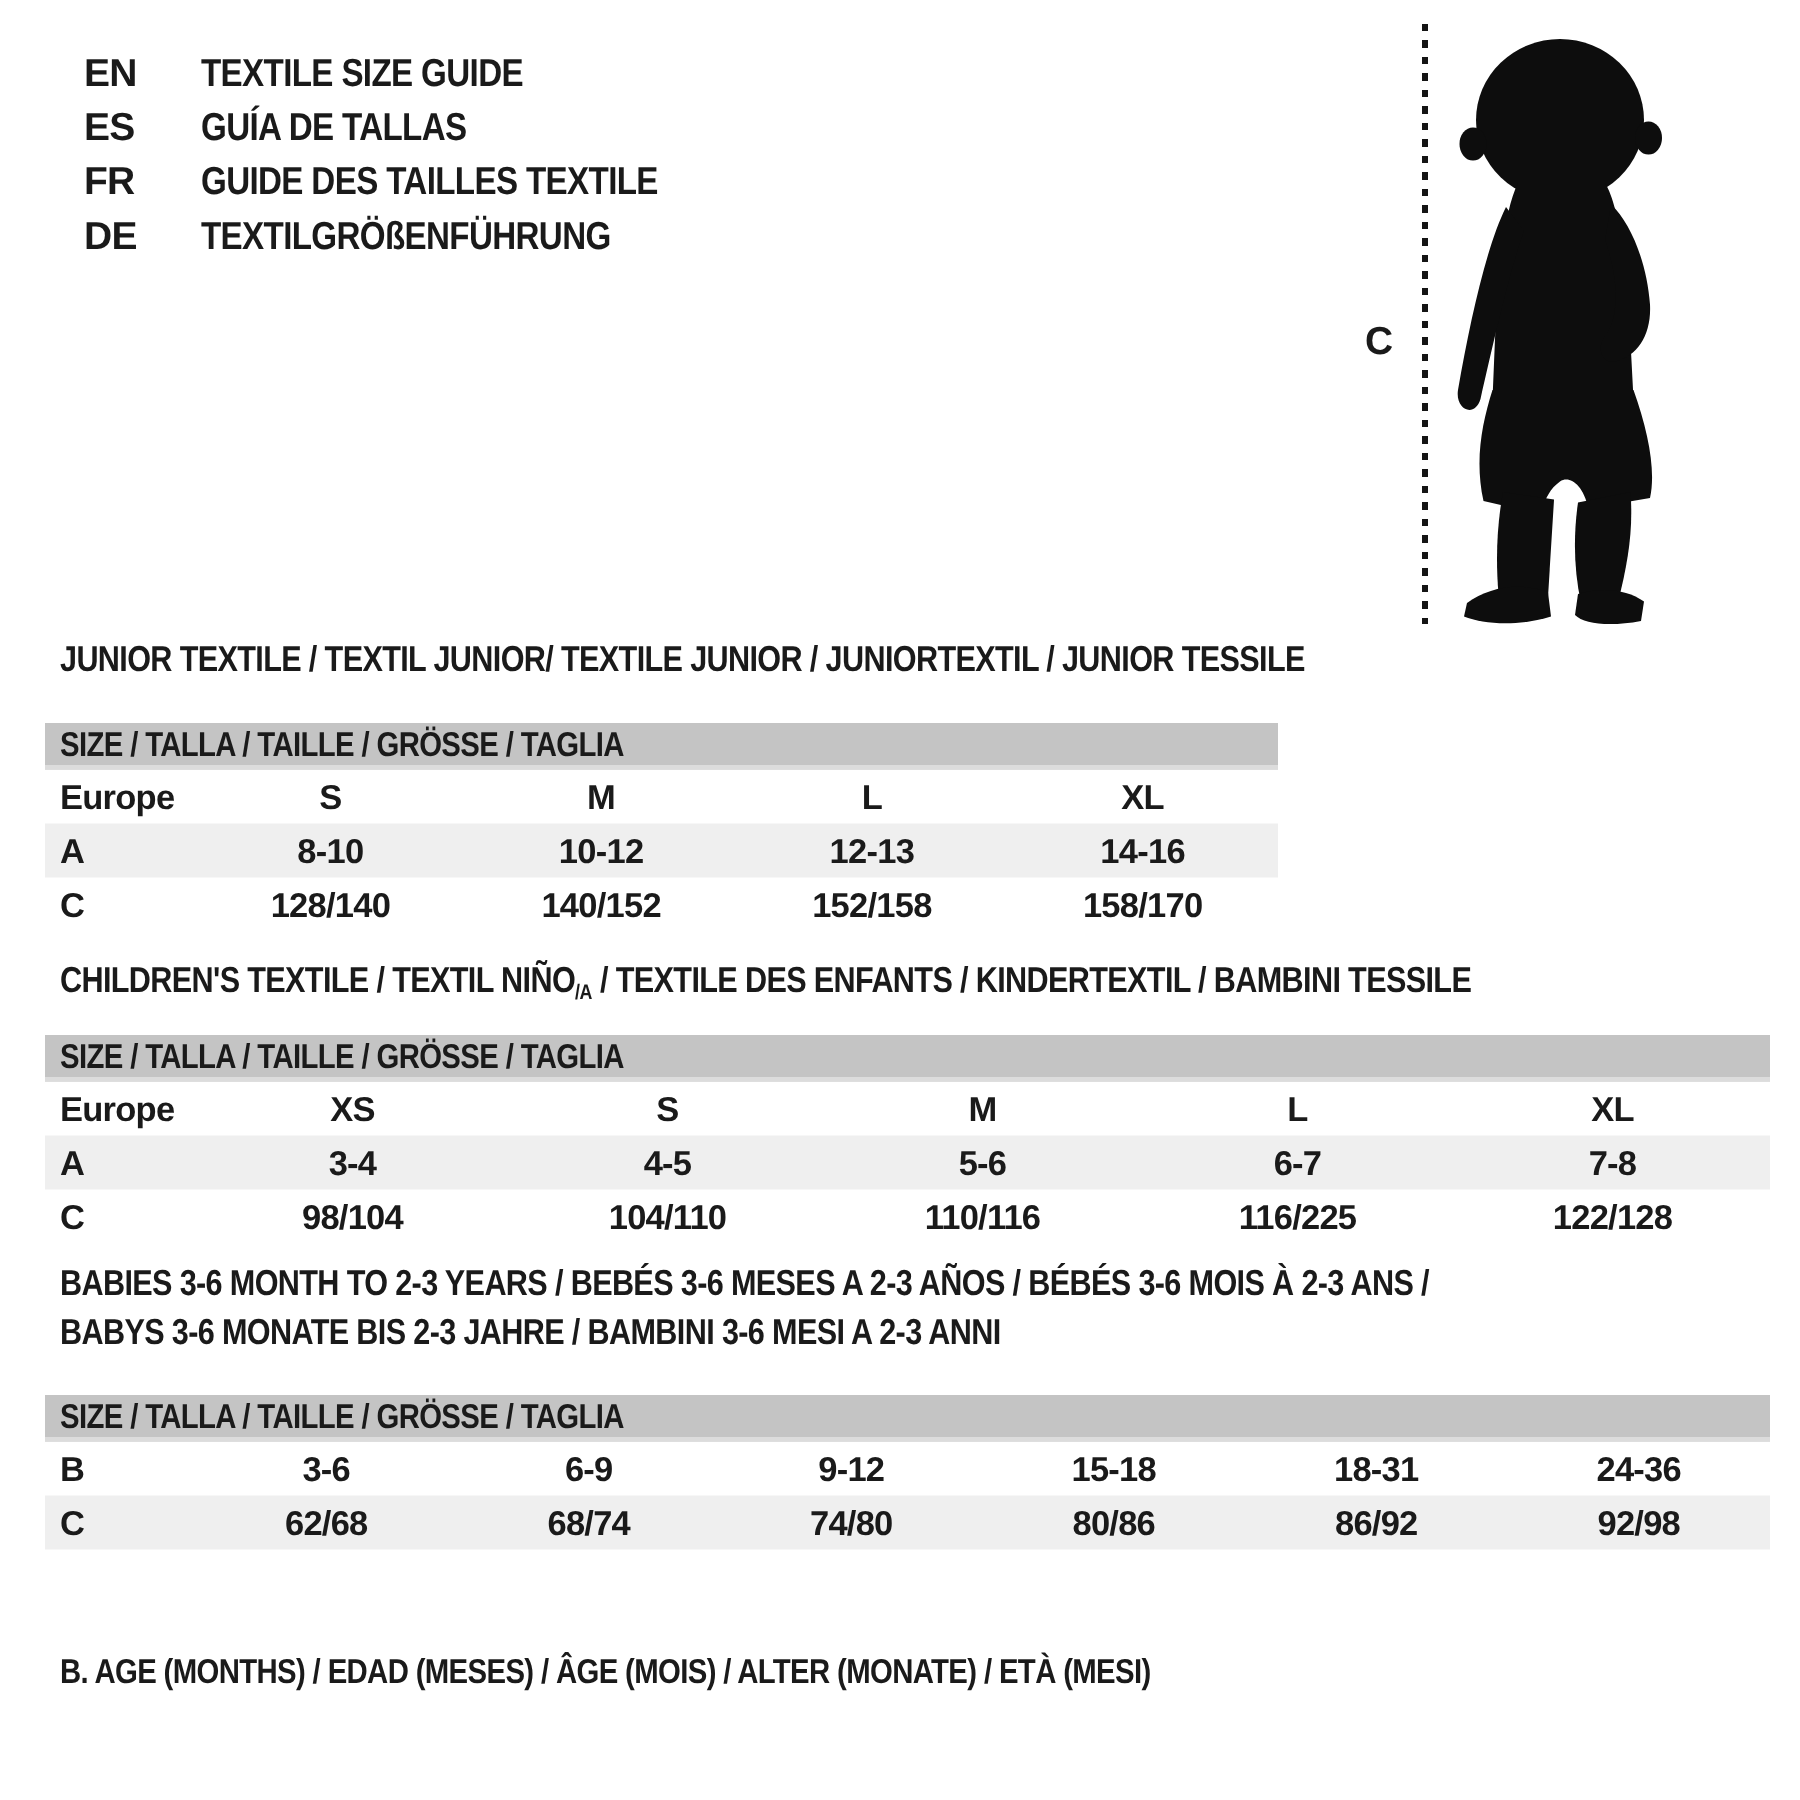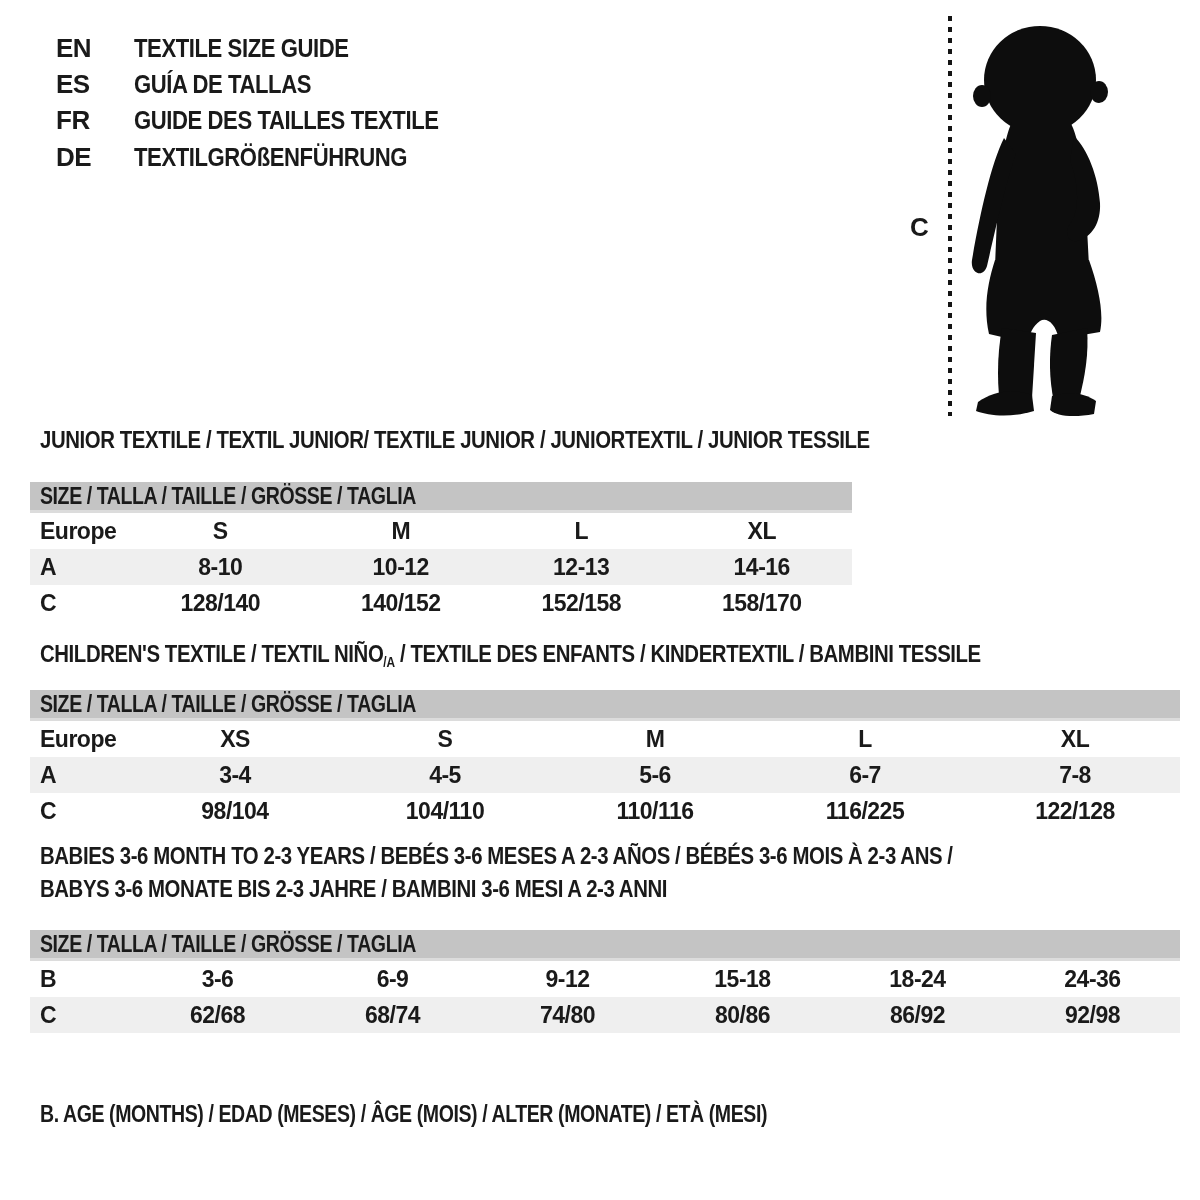--- a/index.html
+++ b/index.html
@@ -167,21 +167,21 @@
   <div class="sg-table" style="top:930px; width:1150px">
     <div class="sg-head">
       <span class="cond">SIZE / TALLA / TAILLE / GRÖSSE / TAGLIA</span>
     </div>
     <div class="sg-row cols6">
       <span class="rlabel">B</span>
       <span class="cell">3-6</span>
       <span class="cell">6-9</span>
       <span class="cell">9-12</span>
       <span class="cell">15-18</span>
-      <span class="cell">18-24</span>
+      <span class="cell">18-31</span>
       <span class="cell">24-36</span>
     </div>
     <div class="sg-row cols6 shaded">
       <span class="rlabel">C</span>
       <span class="cell">62/68</span>
       <span class="cell">68/74</span>
       <span class="cell">74/80</span>
       <span class="cell">80/86</span>
       <span class="cell">86/92</span>
       <span class="cell">92/98</span>

